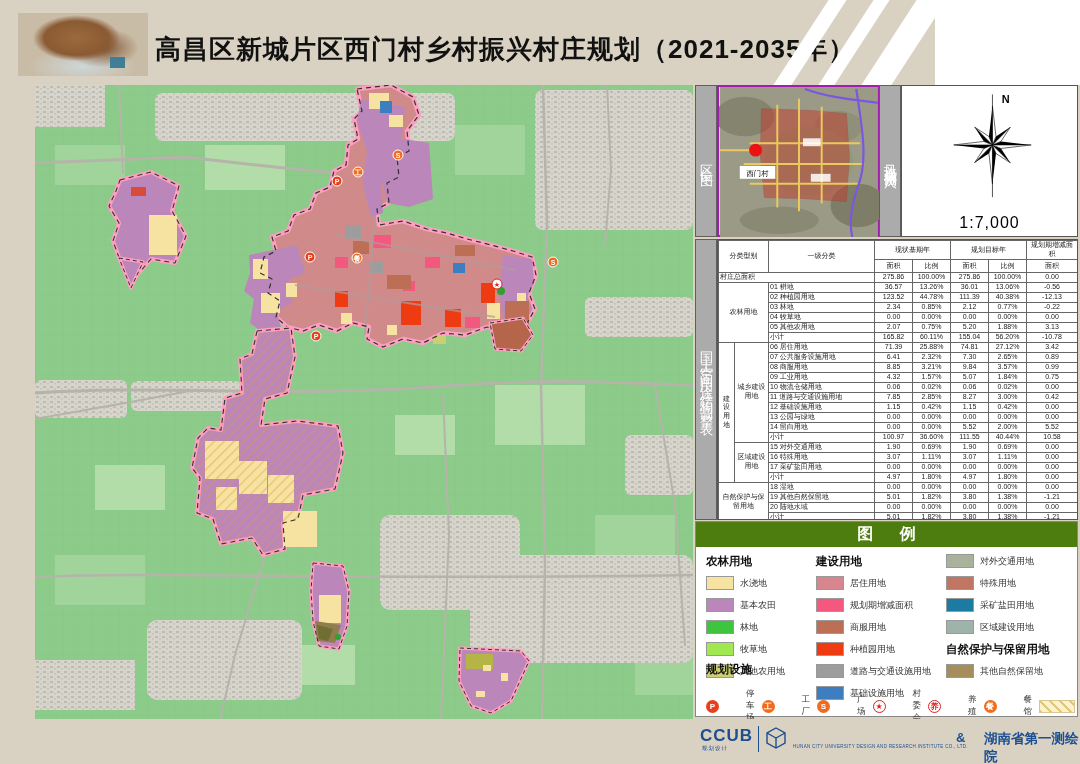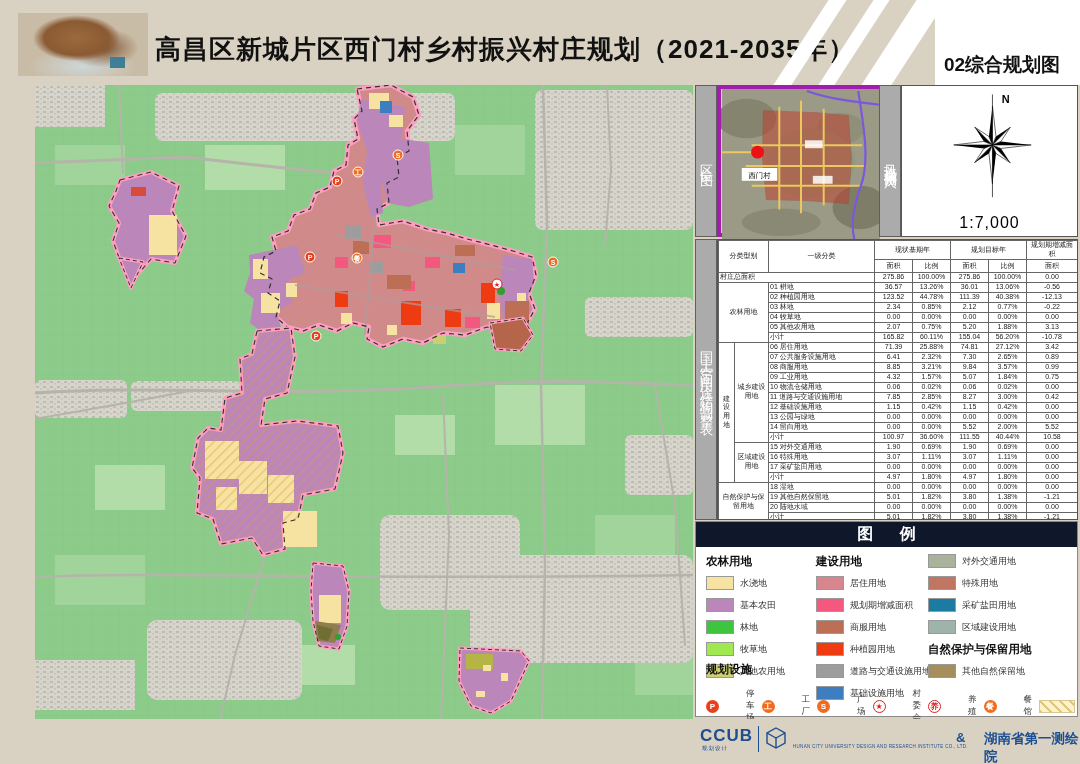--- a/index.html
+++ b/index.html
@@ -21,40 +21,40 @@
     font-size:19px;font-weight:bold;}
   
   .map{position:absolute;left:35px;top:85px;width:658px;height:635px;}
   
   .vtab{position:absolute;background:#ababab;border:1px solid #5f5f5f;color:#fff;box-sizing:border-box;
     writing-mode:vertical-lr;text-orientation:upright;display:flex;align-items:center;justify-content:center;
     letter-spacing:5px;font-size:13px;}
   .t1{left:695px;top:85px;width:22px;height:152px;}
   .t2{left:879px;top:85px;width:22px;height:152px;letter-spacing:2px;}
   .t3{left:695px;top:239px;width:22px;height:281px;letter-spacing:7px;font-size:13.5px;}
-  .locwrap{position:absolute;left:717px;top:85px;width:162px;height:152px;border:4px solid #a21caf;box-sizing:border-box;}
+  .locwrap{position:absolute;left:717px;top:85px;width:162px;height:152px;border:2px solid #a21caf;box-sizing:border-box;}
   .compassbox{position:absolute;left:901px;top:85px;width:177px;height:152px;background:#fff;
     border:1px solid #555;box-sizing:border-box;}
   .scale{position:absolute;left:0;bottom:4px;width:100%;text-align:center;font-size:16px;letter-spacing:1px;color:#000;margin-top:11px;}
   
   .tablewrap{position:absolute;left:717px;top:239px;width:361px;height:281px;background:#fff;
     border:1px solid #555;box-sizing:border-box;overflow:hidden;}
   table{border-collapse:collapse;width:100%;table-layout:fixed;font-size:7px;color:#222;}
   th,td{border:1px solid #666;padding:0 1px;text-align:center;height:9px;line-height:8px;
     overflow:hidden;white-space:nowrap;font-weight:normal;}
   th{height:12px;line-height:10px;}
   td.lbl{text-align:left;}
   .grp,.wrap{white-space:normal;word-break:break-all;line-height:1.25;}
   
   .legendbox{position:absolute;left:695px;top:521px;width:383px;height:196px;background:#fff;
     border:1px solid #888;box-sizing:border-box;}
-  .legend-head{height:25px;background:#0f172a;color:#fff;font-size:16px;font-weight:bold;
+  .legend-head{height:25px;background:#4d7c0f;color:#fff;font-size:16px;font-weight:bold;
     display:flex;align-items:center;justify-content:center;white-space:pre;}
   .lcol{position:absolute;top:32px;}
-  #lcol1{left:10px;width:102px;}#lcol2{left:120px;width:150px;}#lcol3{left:232px;width:126px;}
+  #lcol1{left:10px;width:102px;}#lcol2{left:120px;width:150px;}#lcol3{left:250px;width:126px;}
   .lg-name{font-size:11.5px;font-weight:bold;margin:0 0 7px 0;color:#111;}
   .li{display:flex;align-items:center;margin-bottom:8px;}
   .sw{width:26px;height:12px;border:1px solid #999;margin-right:6px;flex:none;}
   .li span.lb{font-size:9px;color:#333;}
   .fac-title{position:absolute;left:10px;top:140px;font-size:11.5px;font-weight:bold;}
   #facility-row{position:absolute;left:10px;top:160px;width:366px;display:flex;align-items:center;gap:7px;}
   .fac{display:flex;align-items:center;gap:3px;}
   .fac .ic{width:13px;height:13px;border-radius:50%;color:#fff;font-size:8px;font-weight:bold;
     display:flex;align-items:center;justify-content:center;flex:none;}
   .fac .ring{background:#fff !important;border:1.5px solid #e02020;color:#e02020;box-sizing:border-box;}
@@ -80,21 +80,20 @@
 
   <div class="photo"></div>
   <div class="title">高昌区新城片区西门村乡村振兴村庄规划（2021-2035年）</div>
   <div class="wstripe w1"></div>
   <div class="wstripe w2"></div>
   <div class="wstripe w3"></div>
   <div class="corner">
     
     
   </div>
-  <div class="sheet-label">02综合规划图</div>
 
   <svg class="map" viewBox="0 0 658 635">
     <defs>
       <pattern id="fields" width="14" height="10" patternUnits="userSpaceOnUse">
         <rect width="14" height="10" fill="none"></rect>
         <path d="M0,0 V10 M0,0 H14" stroke="#79bd79" stroke-width="0.7" opacity="0.55"></path>
       </pattern>
       <pattern id="urban" width="7" height="5" patternUnits="userSpaceOnUse">
         <rect width="7" height="5" fill="#d6d4cb"></rect>
         <rect x="1" y="1" width="3" height="2" fill="#bdbcb2"></rect>

